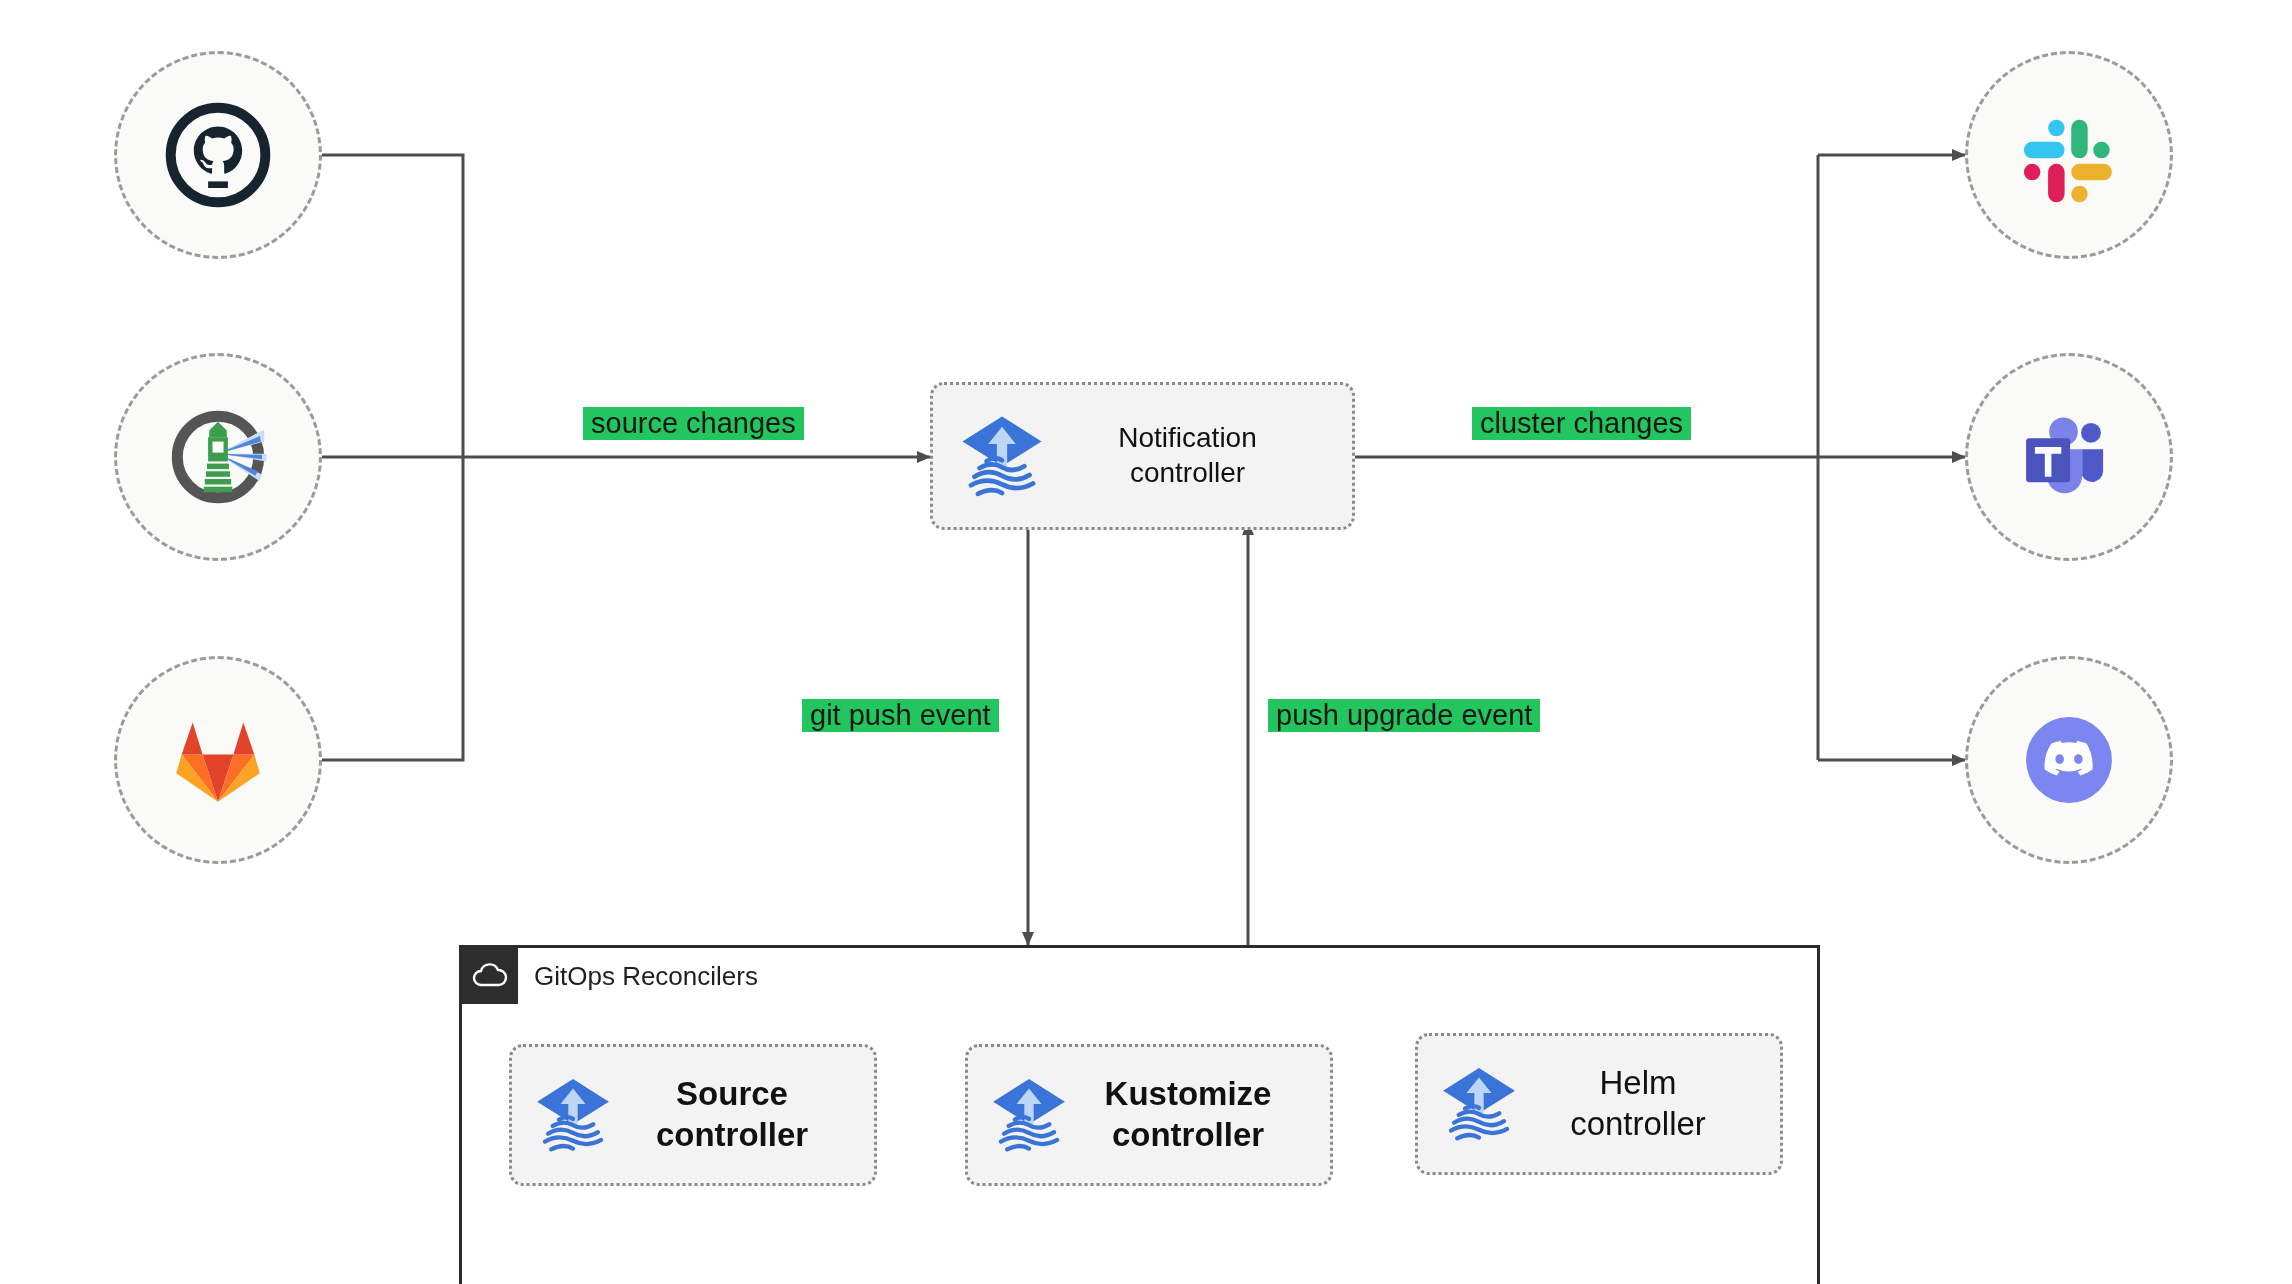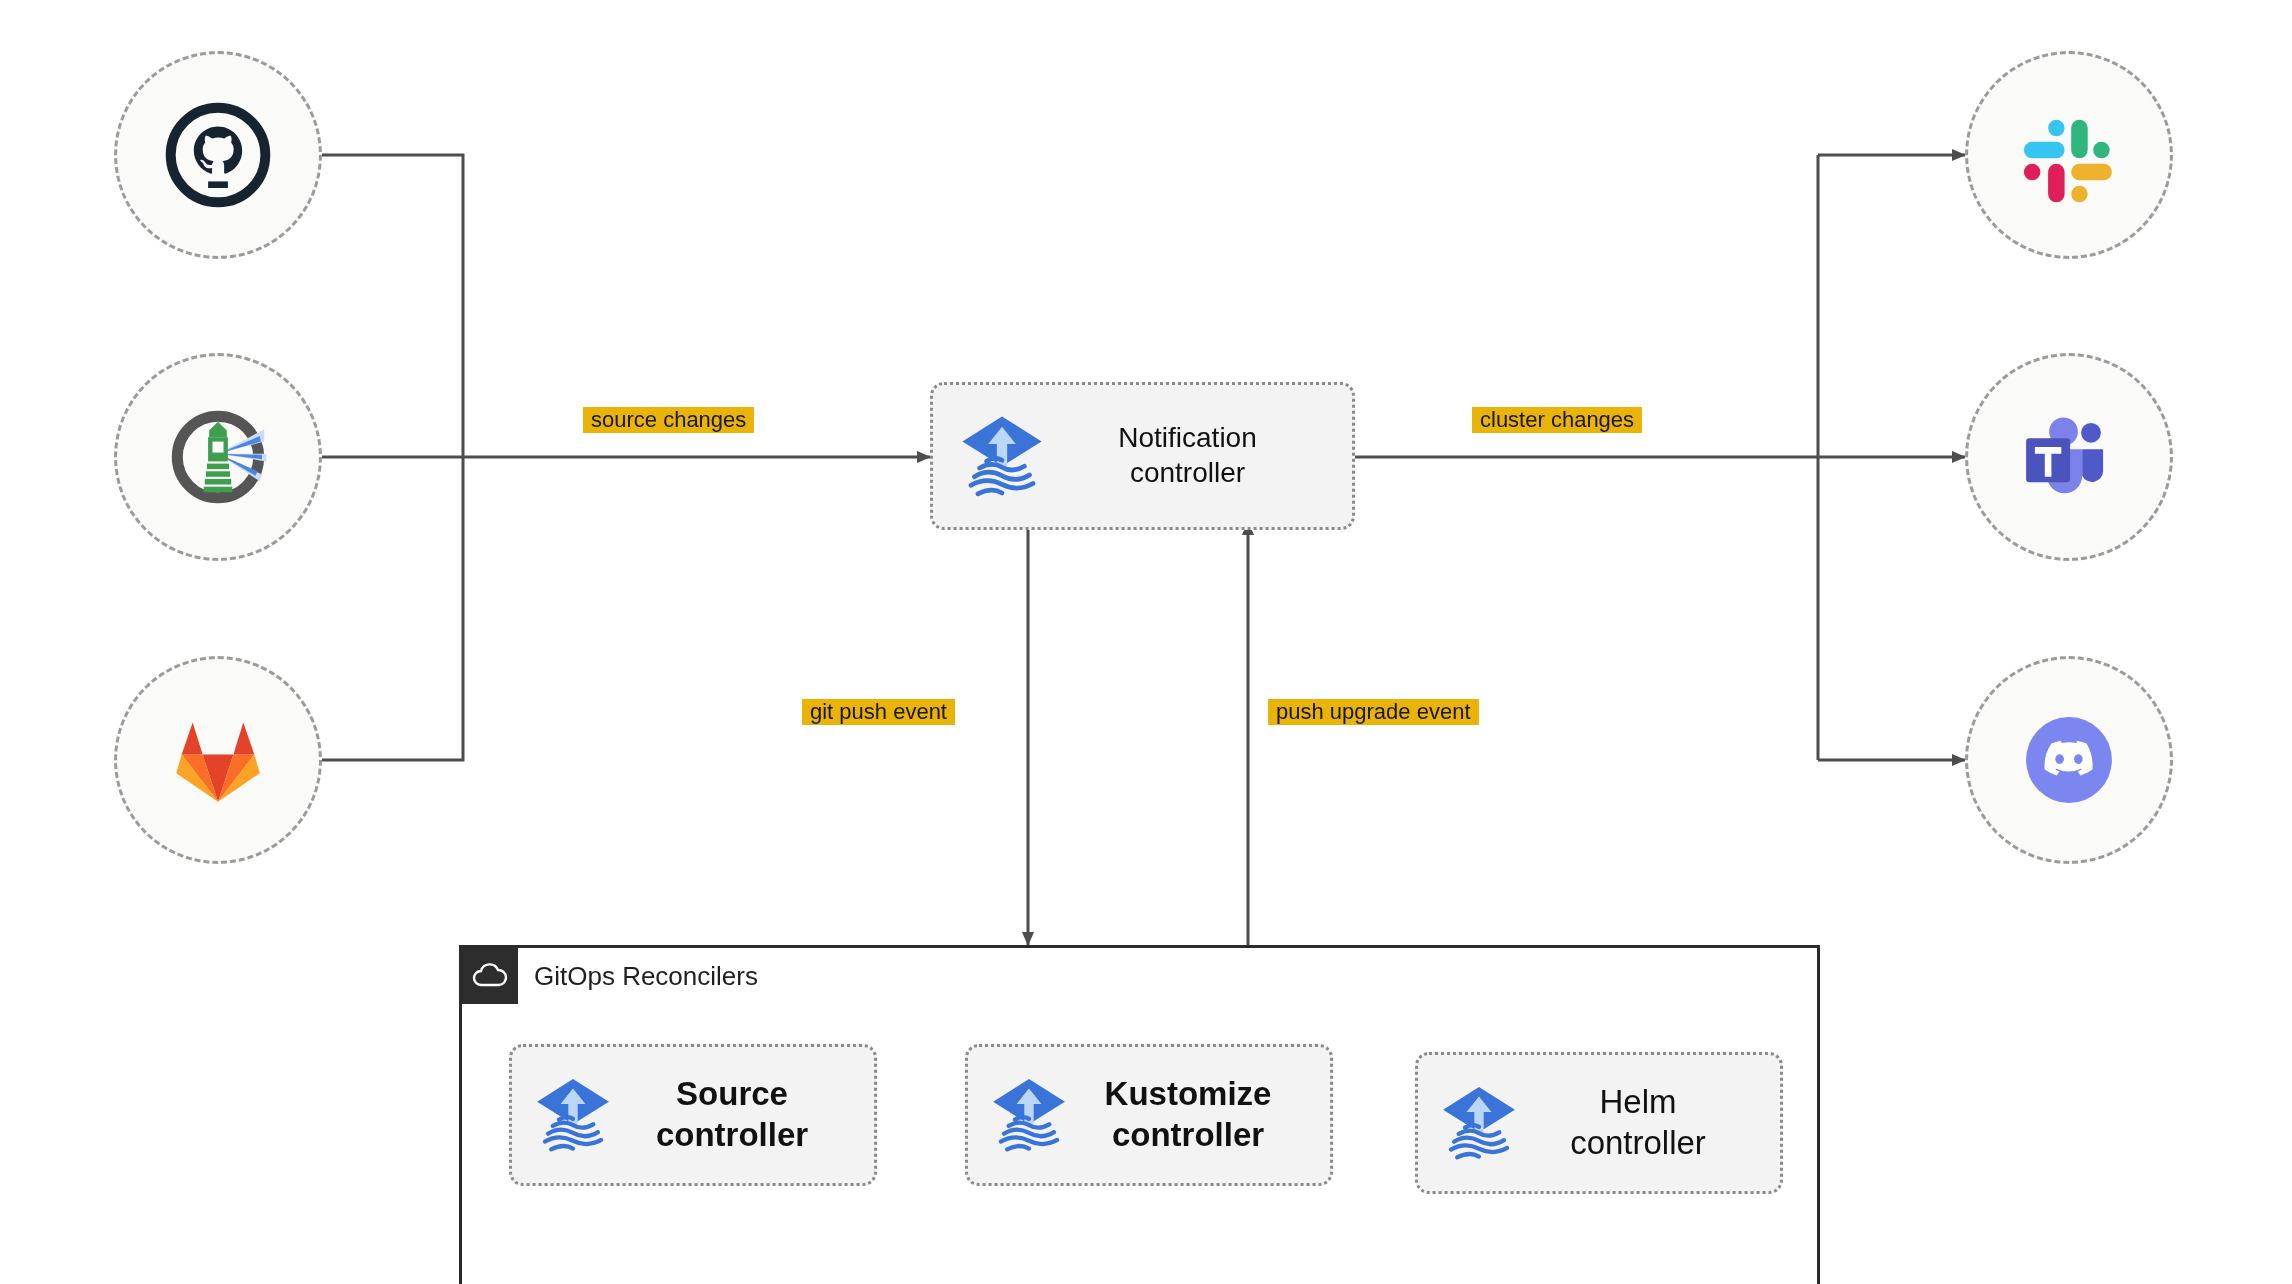--- a/index.html
+++ b/index.html
@@ -44,22 +44,22 @@
     position:absolute;left:0;top:0;height:56px;display:flex;align-items:center;
   }
   #group-badge{
     width:56px;height:56px;background:#2d2d2d;
     display:flex;align-items:center;justify-content:center;flex:0 0 56px;
   }
   #group-title{font-size:26px;color:#1f1f1f;margin-left:16px;white-space:nowrap;}
 
   
   .edge-label{
-    position:absolute;font-size:22px;color:#171717;white-space:nowrap;
-    background:#eab308;padding:0 8px;
+    position:absolute;font-size:29px;color:#171717;white-space:nowrap;
+    background:#22c55e;padding:0 8px;
   }
 
   
   .flux-svg{width:100%;height:100%;display:block;}
 </style>
 </head>
 <body>
 
 <div id="stage">
 
@@ -250,21 +250,21 @@
             <path d="M24 64 Q38 56 50 63 Q62 70 76 62"></path>
             <path d="M22 94 Q38 86 50 93"></path>
             <path d="M32 56 Q42 50 50 55"></path>
           </g>
         </svg>
       </div>
       <div class="node-label">Kustomize
 controller</div>
     </div>
 
-    <div class="node-box small" style="left:953px;top:104px;width:368px;height:142px;">
+    <div class="node-box small" style="left:953px;top:85px;width:368px;height:142px;">
       <div class="node-icon">
         <svg viewBox="0 0 100 100" class="flux-svg">
           <path fill="#3a74d9" d="M50 4 L96 33 L50 62 L4 33 Z"></path>
           <path fill="#bcd6f7" d="M50 16 L66 36 L56 36 L56 62 L44 62 L44 36 L34 36 Z"></path>
           <g stroke="#3a74d9" stroke-width="5.5" fill="none" stroke-linecap="round">
             <path d="M18 74 Q34 64 50 73 Q66 82 82 72"></path>
             <path d="M14 84 Q32 74 50 83 Q68 92 86 82"></path>
             <path d="M24 64 Q38 56 50 63 Q62 70 76 62"></path>
             <path d="M22 94 Q38 86 50 93"></path>
             <path d="M32 56 Q42 50 50 55"></path>

